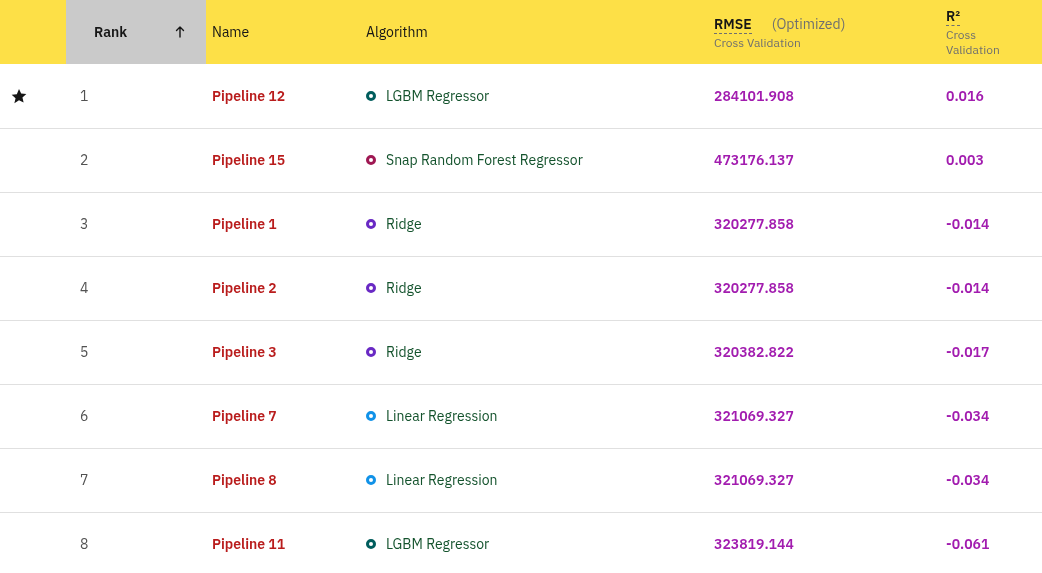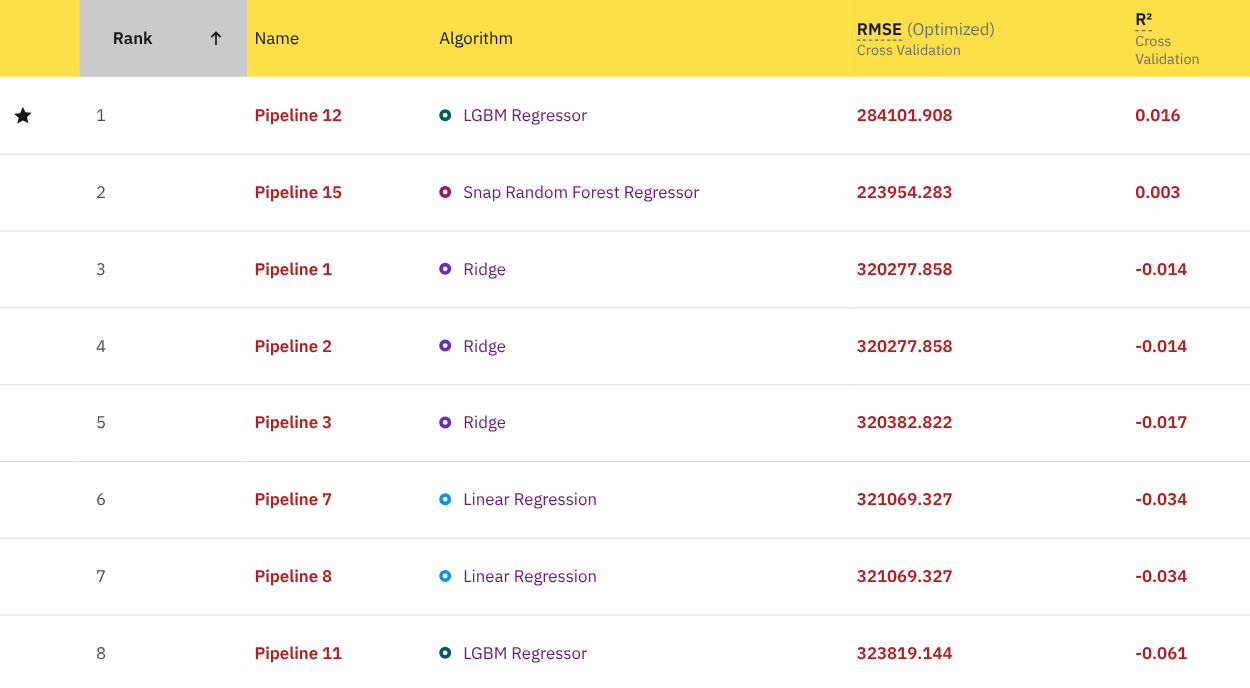--- a/index.html
+++ b/index.html
@@ -39,21 +39,21 @@
   .rank-header-inner {
     display: flex;
     align-items: center;
     justify-content: space-between;
     padding-right: 18px;
   }
 
   .metric-header .metric-top {
     display: flex;
     align-items: baseline;
-    gap: 4px;
+    gap: 20px;
   }
   .metric-header .metric-abbr {
     font-weight: 600;
     border-bottom: 1px dashed #6f6f6f;
     color: #161616;
   }
   .metric-header .metric-opt {
     color: #6f6f6f;
     font-weight: 400;
   }
@@ -78,26 +78,26 @@
   }
   tbody td.cell-rank {
     padding-left: 14px;
     color: #525252;
   }
   tbody td.cell-name {
     font-weight: 600;
     color: #b91c1c;
   }
   tbody td.cell-algo {
-    color: #701a75;
+    color: #14532d;
   }
   tbody td.cell-rmse,
   tbody td.cell-r2 {
     font-weight: 600;
-    color: #b91c1c;
+    color: #a21caf;
   }
   tbody td.cell-r2 { padding-right: 16px; }
 
   .algo-wrap {
     display: flex;
     align-items: center;
     gap: 10px;
   }
   .algo-dot {
     width: 10px;
@@ -175,21 +175,21 @@
       <tr>
         <td class="cell-star"></td>
         <td class="cell-rank">2</td>
         <td class="cell-name">Pipeline 15</td>
         <td class="cell-algo">
           <div class="algo-wrap">
             <span class="algo-dot" style="border: 3px solid rgb(159, 24, 83);"></span>
             <span>Snap Random Forest Regressor</span>
           </div>
         </td>
-        <td class="cell-rmse">223954.283</td>
+        <td class="cell-rmse">473176.137</td>
         <td class="cell-r2">0.003</td>
       </tr>
       <tr>
         <td class="cell-star"></td>
         <td class="cell-rank">3</td>
         <td class="cell-name">Pipeline 1</td>
         <td class="cell-algo">
           <div class="algo-wrap">
             <span class="algo-dot" style="border: 3px solid rgb(105, 41, 196);"></span>
             <span>Ridge</span>

